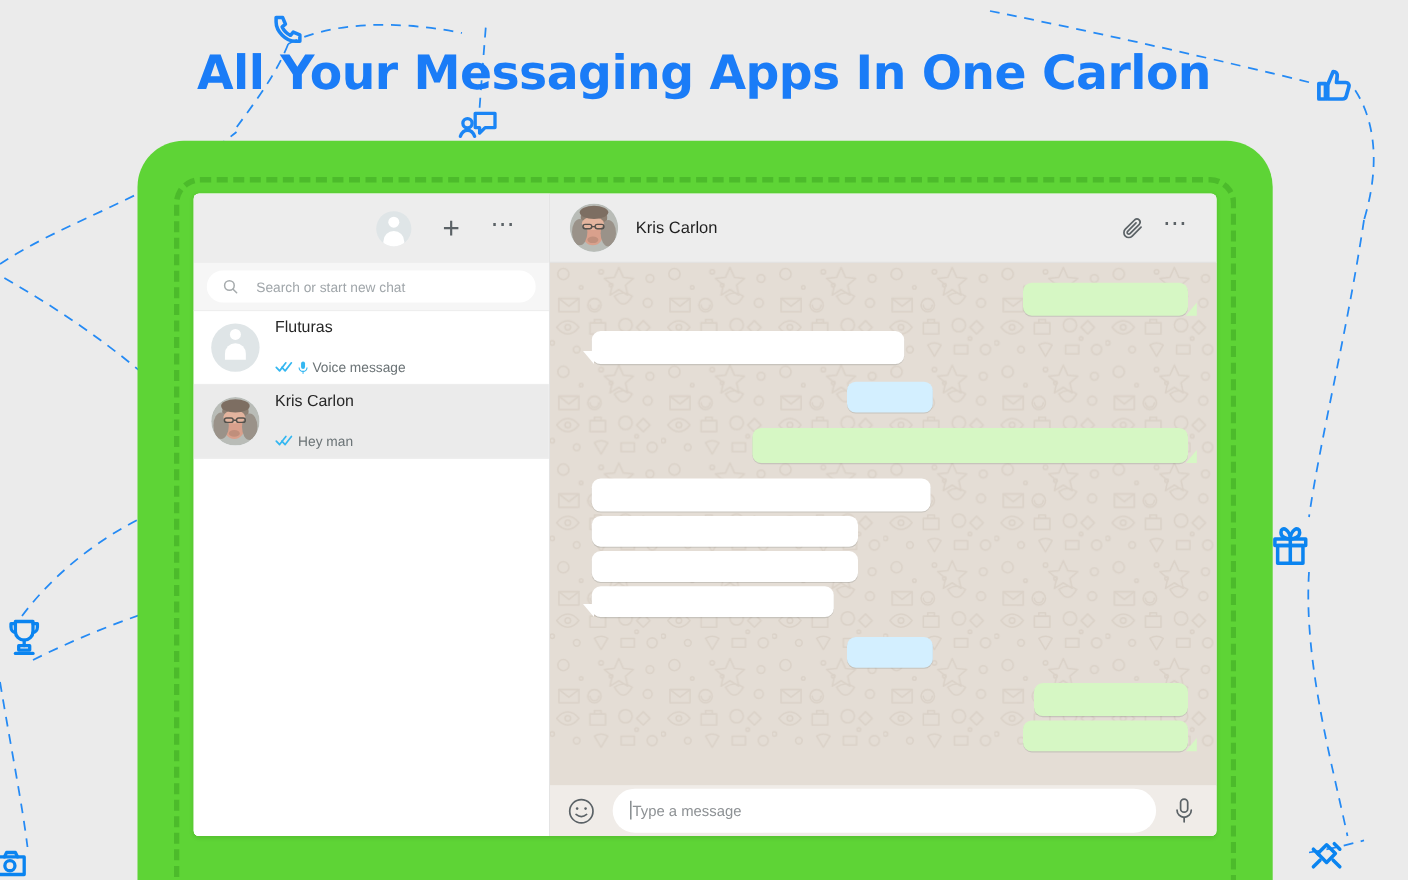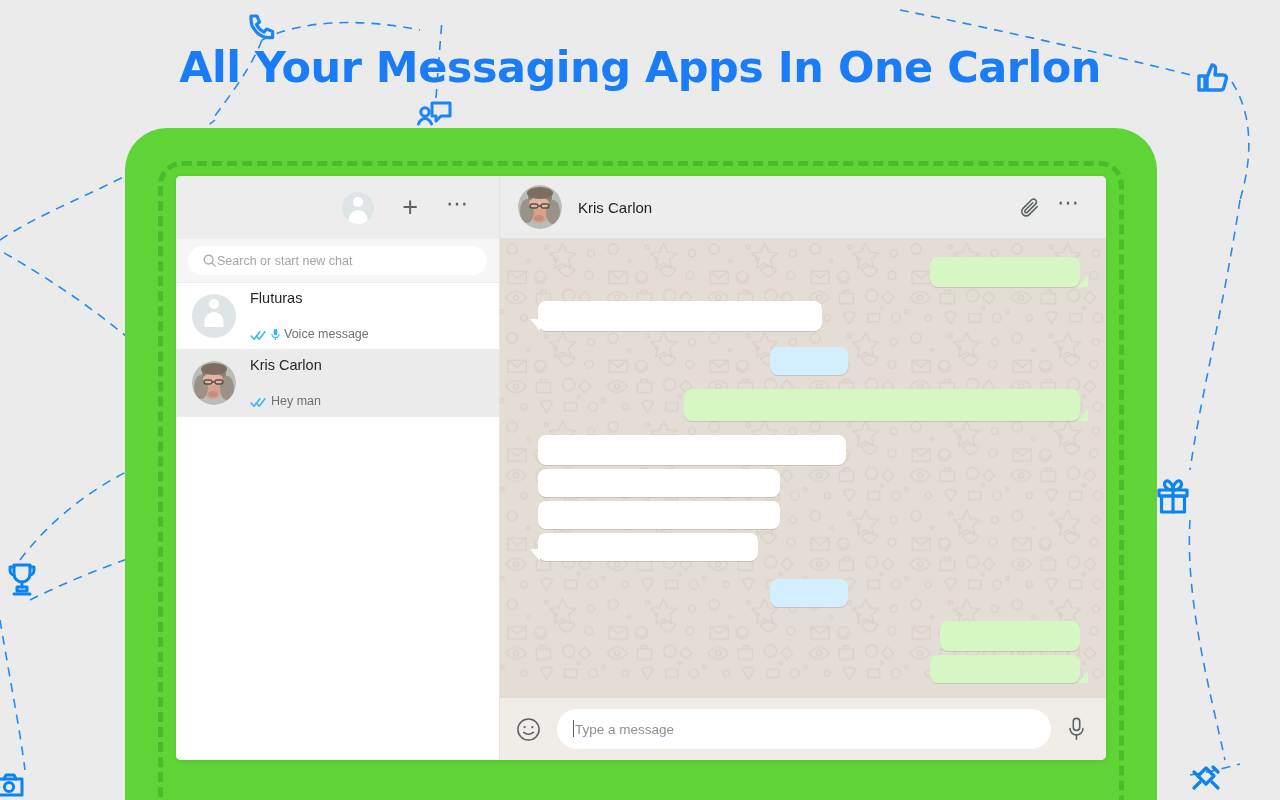--- a/index.html
+++ b/index.html
@@ -155,20 +155,21 @@
     border-bottom: 1px solid #ececec;
   }
   #search-box {
     flex: 1;
     height: 29px;
     background: #ffffff;
     border-radius: 16px;
     display: flex;
     align-items: center;
     padding: 0 14px;
+    gap: 16px;
   }
   #search-placeholder {
     font-size: 12.5px;
     color: #a0a6aa;
   }
 
   #chat-list { flex: 1; background: #ffffff; overflow: hidden; }
 
   .chat-item {
     height: 67px;
@@ -193,21 +194,21 @@
   .chat-meta { display: flex; flex-direction: column; gap: 21px; min-width: 0; }
   .chat-name {
     font-size: 14.5px;
     color: #262626;
     line-height: 1.1;
   }
   .chat-preview {
     font-size: 12.5px;
     color: #6b7376;
     display: flex;
-    align-items: flex-end;
+    align-items: flex-start;
     gap: 4px;
     line-height: 1.1;
   }
   .ticks { color: #34b7f1; display: inline-flex; }
   .mic-mini { color: #34b7f1; display: inline-flex; }
 
   
   #chat-panel {
     flex: 1;
     display: flex;
@@ -274,21 +275,21 @@
     position: absolute;
     left: -8px;
     bottom: 0;
     width: 0; height: 0;
     border-style: solid;
     border-width: 0 10px 12px 0;
     border-color: transparent #ffffff transparent transparent;
   }
 
   #composer {
-    height: 62px;
+    height: 46px;
     background: #f0ece8;
     display: flex;
     align-items: center;
     padding: 0 20px 0 16px;
     gap: 16px;
     flex: 0 0 auto;
   }
   #composer-input {
     flex: 1;
     height: 40px;

